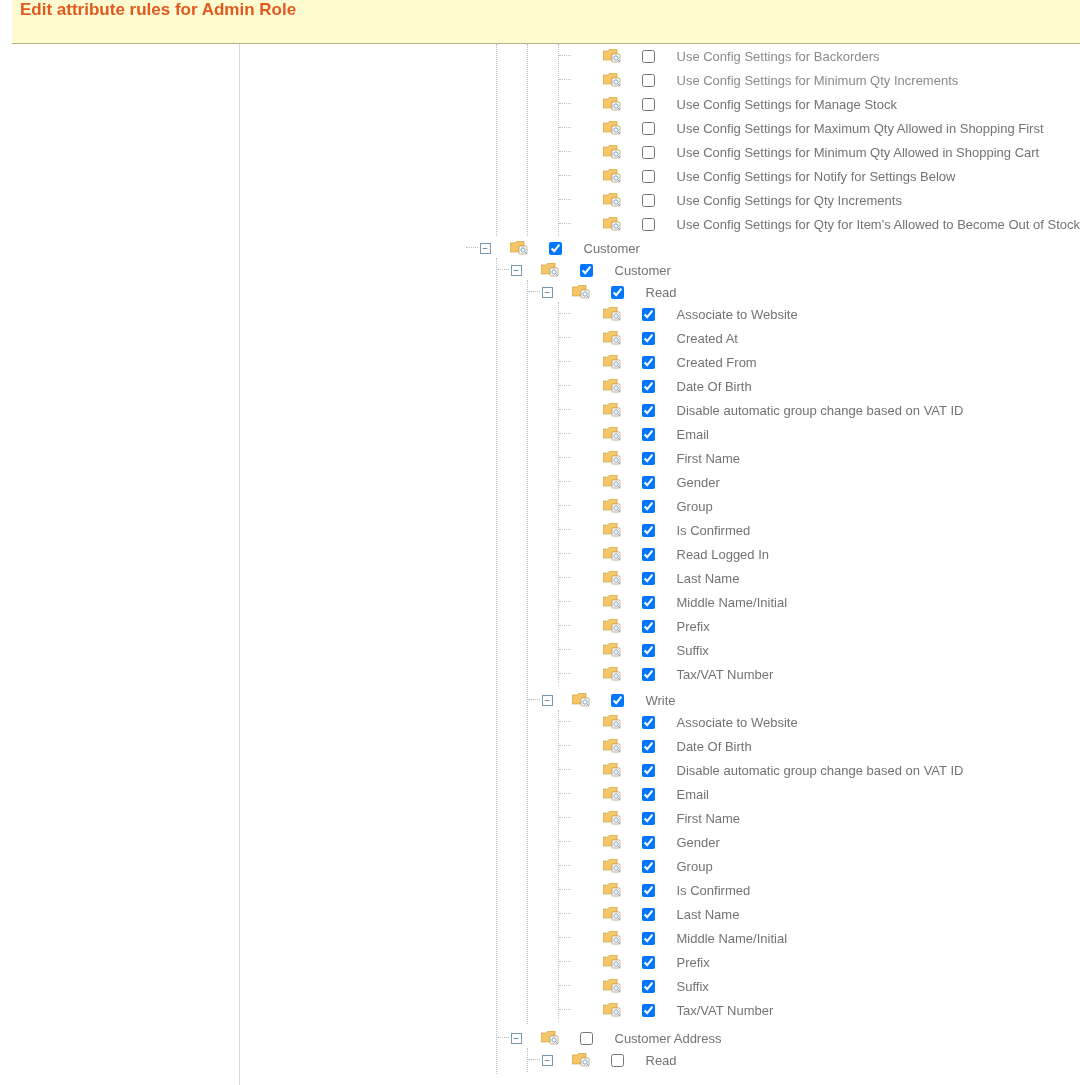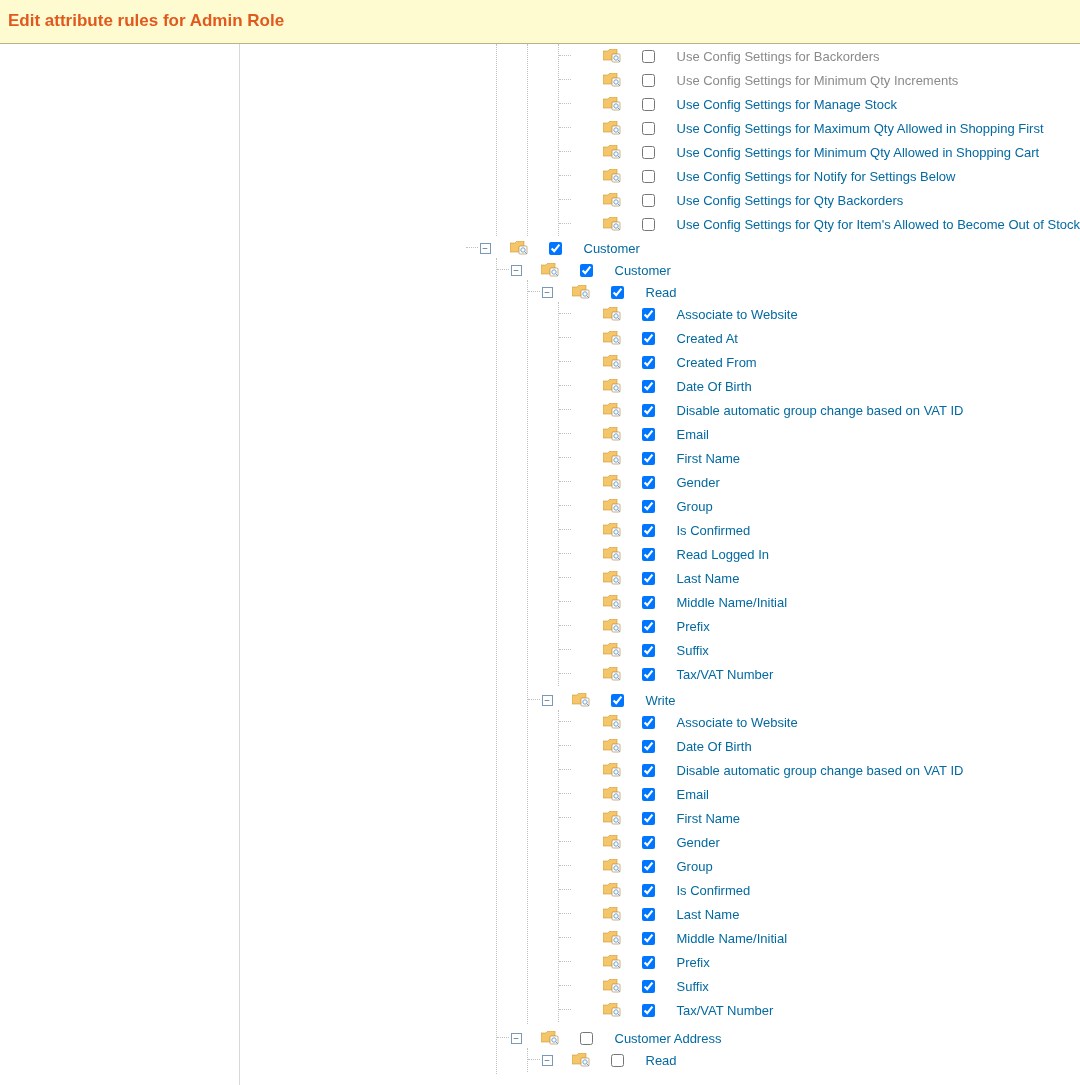--- a/index.html
+++ b/index.html
@@ -9,25 +9,26 @@
     font-size: 13px;
     background: #fff;
     color: #2f2f2f;
     width: 1080px;
   }
   .header-bar {
     background: #fffbd1;
     border-bottom: 1px solid #b9b18e;
     height: 44px;
     display: flex;
-    align-items: flex-end;
-    padding: 12px 8px;
+    align-items: flex-start;
+    padding: 0 8px;
     position: sticky;
     top: 0;
     z-index: 10;
+    margin-left: 12px;
   }
   .header-title {
     color: #e1591e;
     font-size: 17px;
     font-weight: bold;
   }
   .main {
     display: flex;
   }
   .sidebar-col {
@@ -101,21 +102,21 @@
     flex: 0 0 auto;
   }
   .folder-icon svg { display: block; }
   .cb {
     width: 13px;
     height: 13px;
     cursor: pointer;
     flex: 0 0 auto;
   }
   .label {
-    color: #0369a1;
+    color: #737373;
     cursor: pointer;
   }
   .label.muted { color: #8a8a8a; }
 </style>
 </head>
 <body>
 
 <div class="header-bar">
   <span class="header-title">Edit attribute rules for Admin Role</span>
 </div>
@@ -223,21 +224,21 @@
                     <span class="toggle empty"></span>
                     <span class="folder-icon">
                       <svg width="18" height="14" viewBox="0 0 18 14">
                         <path d="M0 2 L5 2 L7 0 L14 0 L14 11 L0 11 Z" fill="#f4c569" stroke="#c69b3a" stroke-width="0.6"></path>
                         <rect x="9" y="5" width="8" height="8" rx="1" fill="#fff" stroke="#b07a2c" stroke-width="0.6"></rect>
                         <circle cx="13" cy="9" r="2.2" fill="none" stroke="#6fa2d4" stroke-width="1"></circle>
                         <line x1="14.6" y1="10.6" x2="17" y2="13" stroke="#6fa2d4" stroke-width="1"></line>
                       </svg>
                     </span>
                     <input type="checkbox" class="cb" style="">
-                    <span class="label">Use Config Settings for Qty Backorders</span>
+                    <span class="label">Use Config Settings for Qty Increments</span>
                   </div>
                 </li>
                 <li class="node">
                   <div class="row">
                     <span class="toggle empty"></span>
                     <span class="folder-icon">
                       <svg width="18" height="14" viewBox="0 0 18 14">
                         <path d="M0 2 L5 2 L7 0 L14 0 L14 11 L0 11 Z" fill="#f4c569" stroke="#c69b3a" stroke-width="0.6"></path>
                         <rect x="9" y="5" width="8" height="8" rx="1" fill="#fff" stroke="#b07a2c" stroke-width="0.6"></rect>
                         <circle cx="13" cy="9" r="2.2" fill="none" stroke="#6fa2d4" stroke-width="1"></circle>

